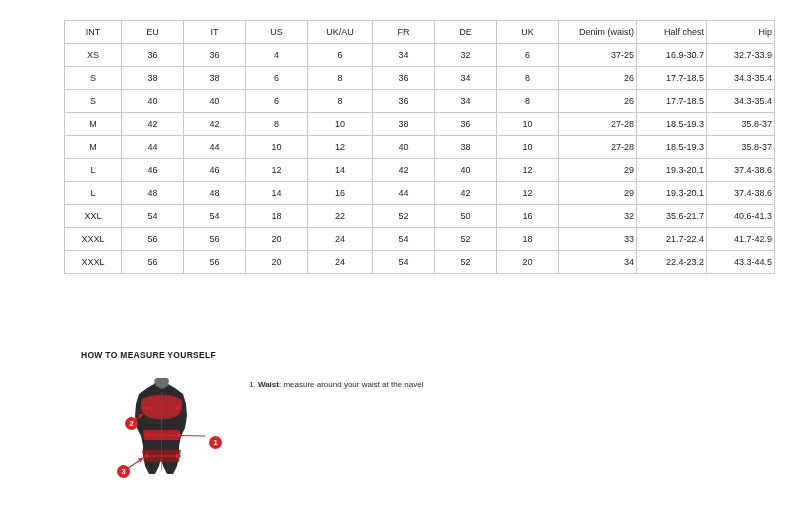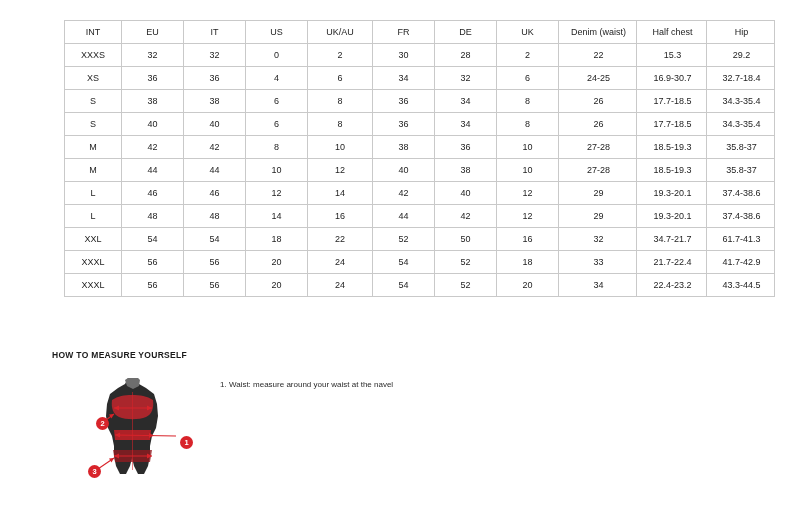--- a/index.html
+++ b/index.html
@@ -45,39 +45,39 @@
     padding: 0 2px;
     white-space: nowrap;
     overflow: hidden;
   }
   table.size-table th {
     font-weight: normal;
   }
   
   table.size-table td.left,
   table.size-table th.left {
-    text-align: center;
+    text-align: right;
     padding-left: 4px;
   }
   col.c-int    { width: 57px; }
   col.c-eu     { width: 62px; }
   col.c-it     { width: 62px; }
   col.c-us     { width: 62px; }
   col.c-ukau   { width: 65px; }
   col.c-fr     { width: 62px; }
   col.c-de     { width: 62px; }
   col.c-uk     { width: 62px; }
   col.c-denim  { width: 78px; }
   col.c-half   { width: 70px; }
   col.c-hip    { width: 68px; }
 
   
   .measure-section {
     position: absolute;
-    left: 52px;
+    left: 81px;
     top: 350px;
     width: 670px;
   }
   .measure-title {
     font-size: 8.5px;
     font-weight: bold;
     letter-spacing: 0.3px;
     color: #1a1a1a;
     margin-bottom: 10px;
   }
@@ -96,21 +96,21 @@
   .notes {
     margin-left: 22px;
     padding-top: 10px;
   }
   .note {
     font-size: 8px;
     color: #2b2b2b;
     margin-bottom: 13px;
     line-height: 1.2;
   }
-  .note b { font-weight: normal; margin-top: 43px; }
+  .note b { font-weight: bold; margin-top: 43px; }
 
   .badge {
     position: absolute;
     width: 13px;
     height: 13px;
     border-radius: 50%;
     background: #d8232a;
     color: #ffffff;
     font-size: 7.5px;
     line-height: 13px;
@@ -158,44 +158,31 @@
           <th>FR</th>
           <th>DE</th>
           <th>UK</th>
           <th class="left">Denim (waist)</th>
           <th class="left">Half chest</th>
           <th class="left">Hip</th>
         </tr>
       </thead>
       <tbody>
         <tr>
-          <td>XXXS</td>
-          <td>32</td>
-          <td>32</td>
-          <td>0</td>
-          <td>2</td>
-          <td>30</td>
-          <td>28</td>
-          <td>2</td>
-          <td class="left">22</td>
-          <td class="left">15.3</td>
-          <td class="left">29.2</td>
-        </tr>
-        <tr>
           <td>XS</td>
           <td>36</td>
           <td>36</td>
           <td>4</td>
           <td>6</td>
           <td>34</td>
           <td>32</td>
           <td>6</td>
-          <td class="left">24-25</td>
+          <td class="left">37-25</td>
           <td class="left">16.9-30.7</td>
-          <td class="left">32.7-18.4</td>
+          <td class="left">32.7-33.9</td>
         </tr>
         <tr>
           <td>S</td>
           <td>38</td>
           <td>38</td>
           <td>6</td>
           <td>8</td>
           <td>36</td>
           <td>34</td>
           <td>8</td>
@@ -271,22 +258,22 @@
         <tr>
           <td>XXL</td>
           <td>54</td>
           <td>54</td>
           <td>18</td>
           <td>22</td>
           <td>52</td>
           <td>50</td>
           <td>16</td>
           <td class="left">32</td>
-          <td class="left">34.7-21.7</td>
-          <td class="left">61.7-41.3</td>
+          <td class="left">35.6-21.7</td>
+          <td class="left">40.6-41.3</td>
         </tr>
         <tr>
           <td>XXXL</td>
           <td>56</td>
           <td>56</td>
           <td>20</td>
           <td>24</td>
           <td>54</td>
           <td>52</td>
           <td>18</td>

